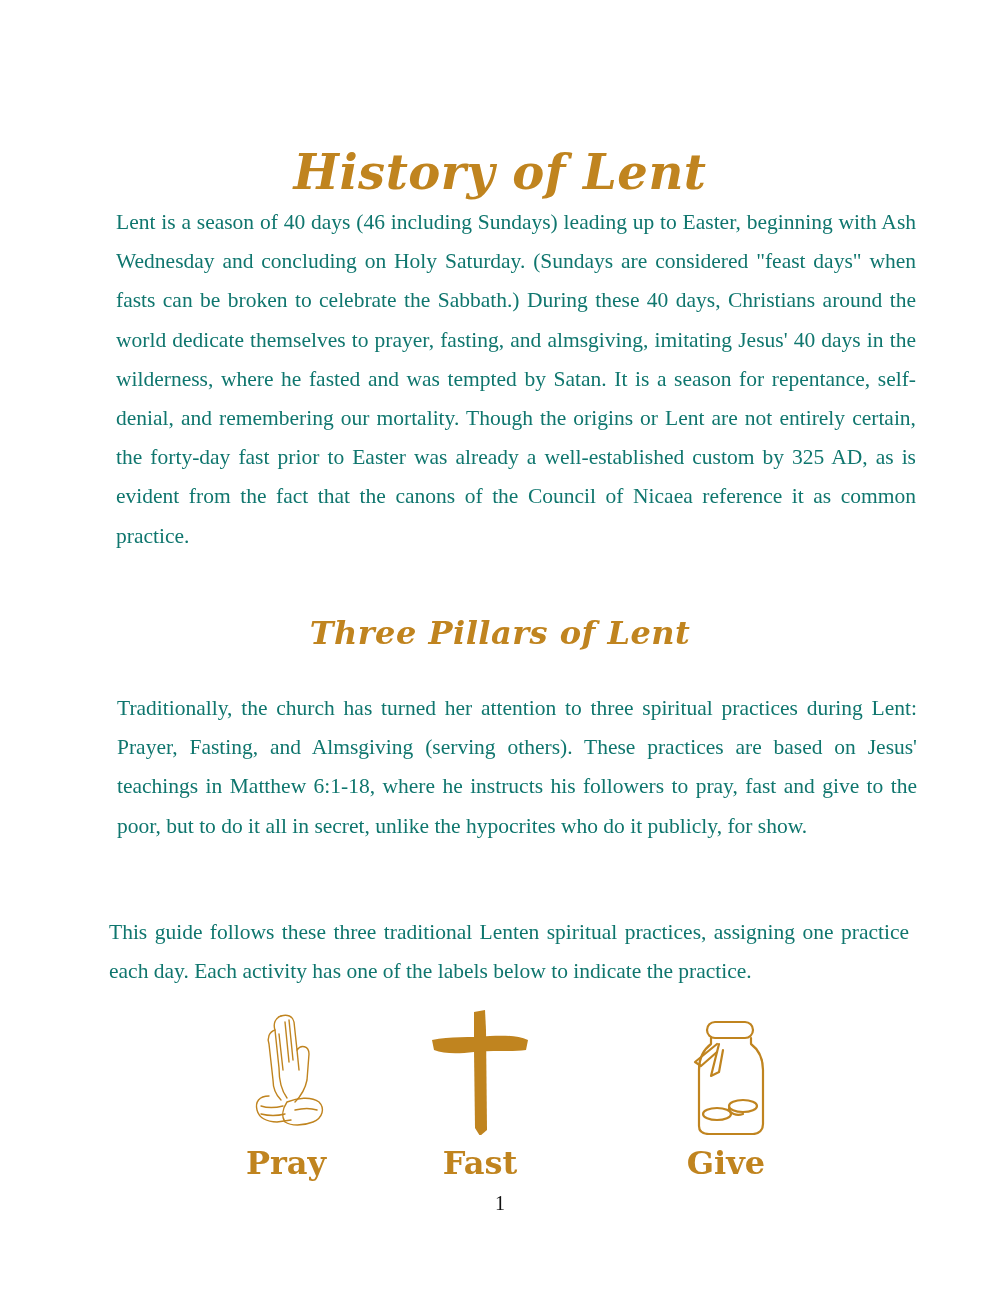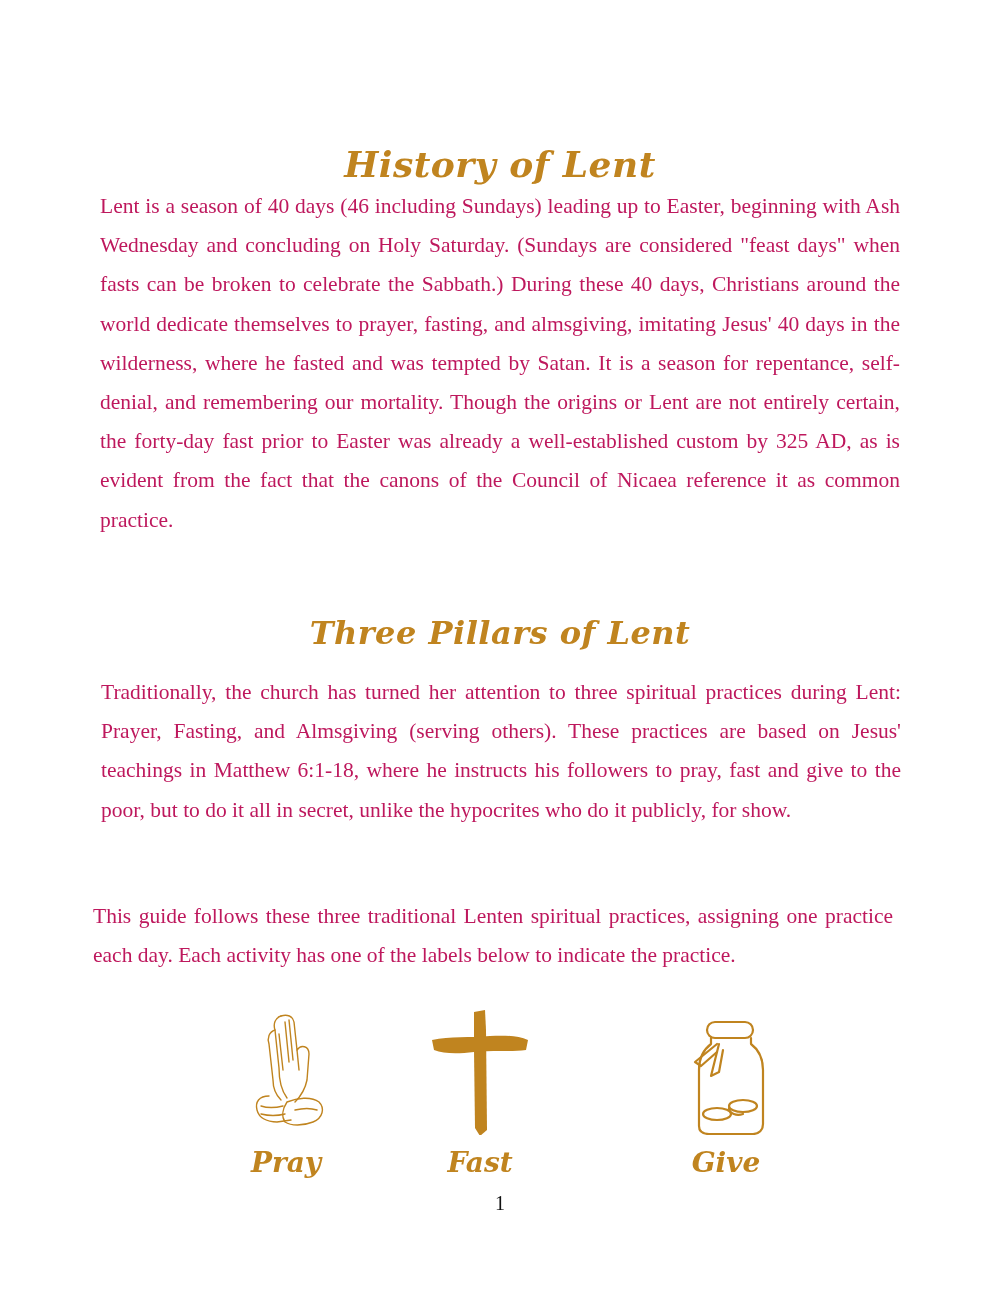--- a/index.html
+++ b/index.html
@@ -3,35 +3,35 @@
 <meta charset="utf-8">
 <style>
   html, body { margin: 0; padding: 0; background: #ffffff; }
   body { width: 1000px; height: 1294px; position: relative; overflow: hidden; }
   .page { position: absolute; inset: 0; }
   .script-title {
     position: absolute; left: 0; width: 1000px; text-align: center;
     font-family: "DejaVu Serif", serif; font-style: italic; font-weight: bold;
     color: #C0841F; letter-spacing: 0.5px;
   }
-  #title-history { top: 110px; font-size: 36px; line-height: 60px; }
+  #title-history { top: 110px; font-size: 48px; line-height: 60px; }
   #title-pillars { top: 582px; font-size: 32px; line-height: 60px; }
   .para {
-    position: absolute; font-family: "Liberation Serif", serif; color: #be185d;
-    font-size: 21.5px; line-height: 39.2px; text-align: justify; margin: 0;
+    position: absolute; font-family: "Liberation Serif", serif; color: #0f766e;
+    font-size: 21.5px; line-height: 39.2px; text-align: justify; margin: 16px;
   }
   .para.last-left { text-align-last: left; }
   #p1 { left: 100px; width: 800px; top: 187px; }
   #p2 { left: 101px; width: 800px; top: 673px; }
   #p3 { left: 93px; width: 800px; top: 897px; }
   .icon-col { position: absolute; top: 1010px; width: 160px; text-align: center; }
   .icon-col svg { display: block; margin: 0 auto; }
   .icon-label {
     display: block; margin-top: 8px; font-family: "DejaVu Serif", serif;
-    font-style: italic; font-weight: bold; font-size: 28px; color: #C0841F; line-height: 40px;
+    font-weight: bold; font-size: 32px; color: #C0841F; line-height: 40px;
   }
   #col-pray { left: 206px; }
   #col-fast { left: 400px; }
   #col-give { left: 646px; }
   #page-number {
     position: absolute; top: 1192px; left: 0; width: 1000px; text-align: center;
     font-family: "Liberation Serif", serif; font-size: 20px; color: #111;
   }
 </style>
 </head>

